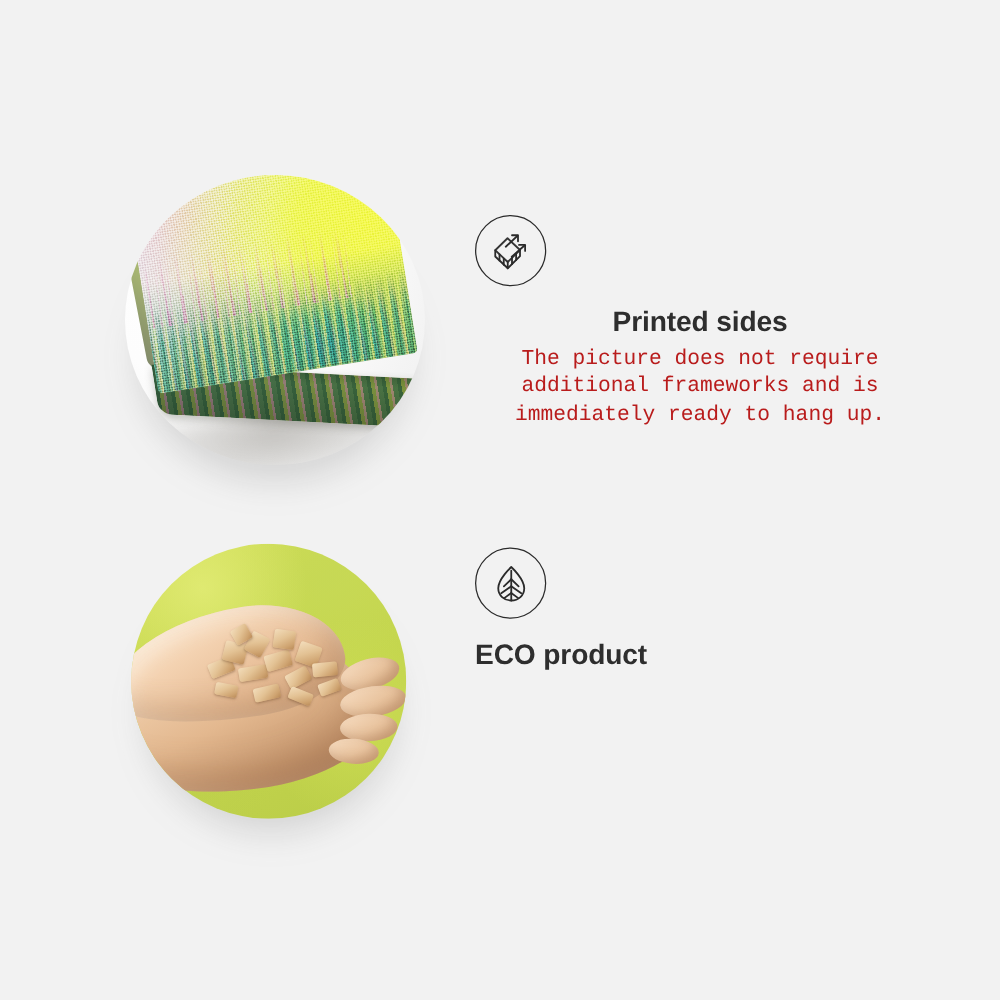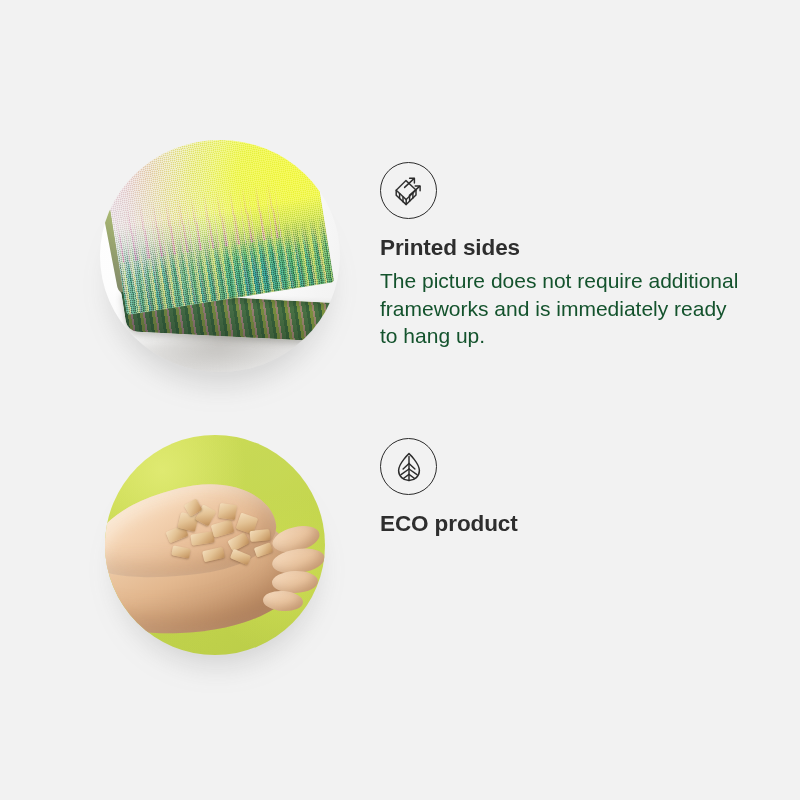--- a/index.html
+++ b/index.html
@@ -62,44 +62,45 @@
   .feature-title {
     font-size: 22.5px;
     font-weight: 600;
     color: #2e2e2e;
     letter-spacing: -0.1px;
     line-height: 1.2;
     margin-top: 15px;
   }
 
   .feature-desc {
-    font-size: 21px;
+    font-size: 17px;
     font-weight: 400;
-    color: #14532d;
+    color: #b91c1c;
     line-height: 1.32;
     margin-top: 6px;
+    font-family: Liberation Mono, monospace;
   }
 
   
   #block-printed { left: 0; top: 0; width: 800px; height: 400px; }
 
   #printed-media {
     left: 100px;
     top: 140px;
     width: 240px;
     height: 232px;
     z-index: 1;
   }
   #printed-shadow {
     left: 112px;
     top: 188px;
     width: 216px;
     height: 196px;
   }
-  #printed-text { left: 380px; top: 162px; }
+  #printed-text { left: 380px; top: 172px; text-align: center; }
 
   
   .canvas-scene {
     position: absolute;
     inset: 0;
     background:
       radial-gradient(circle at 32% 30%, #ffffff 0%, #fdfdfd 45%, #f4f4f4 72%, #eeeeee 100%);
   }
 
   

